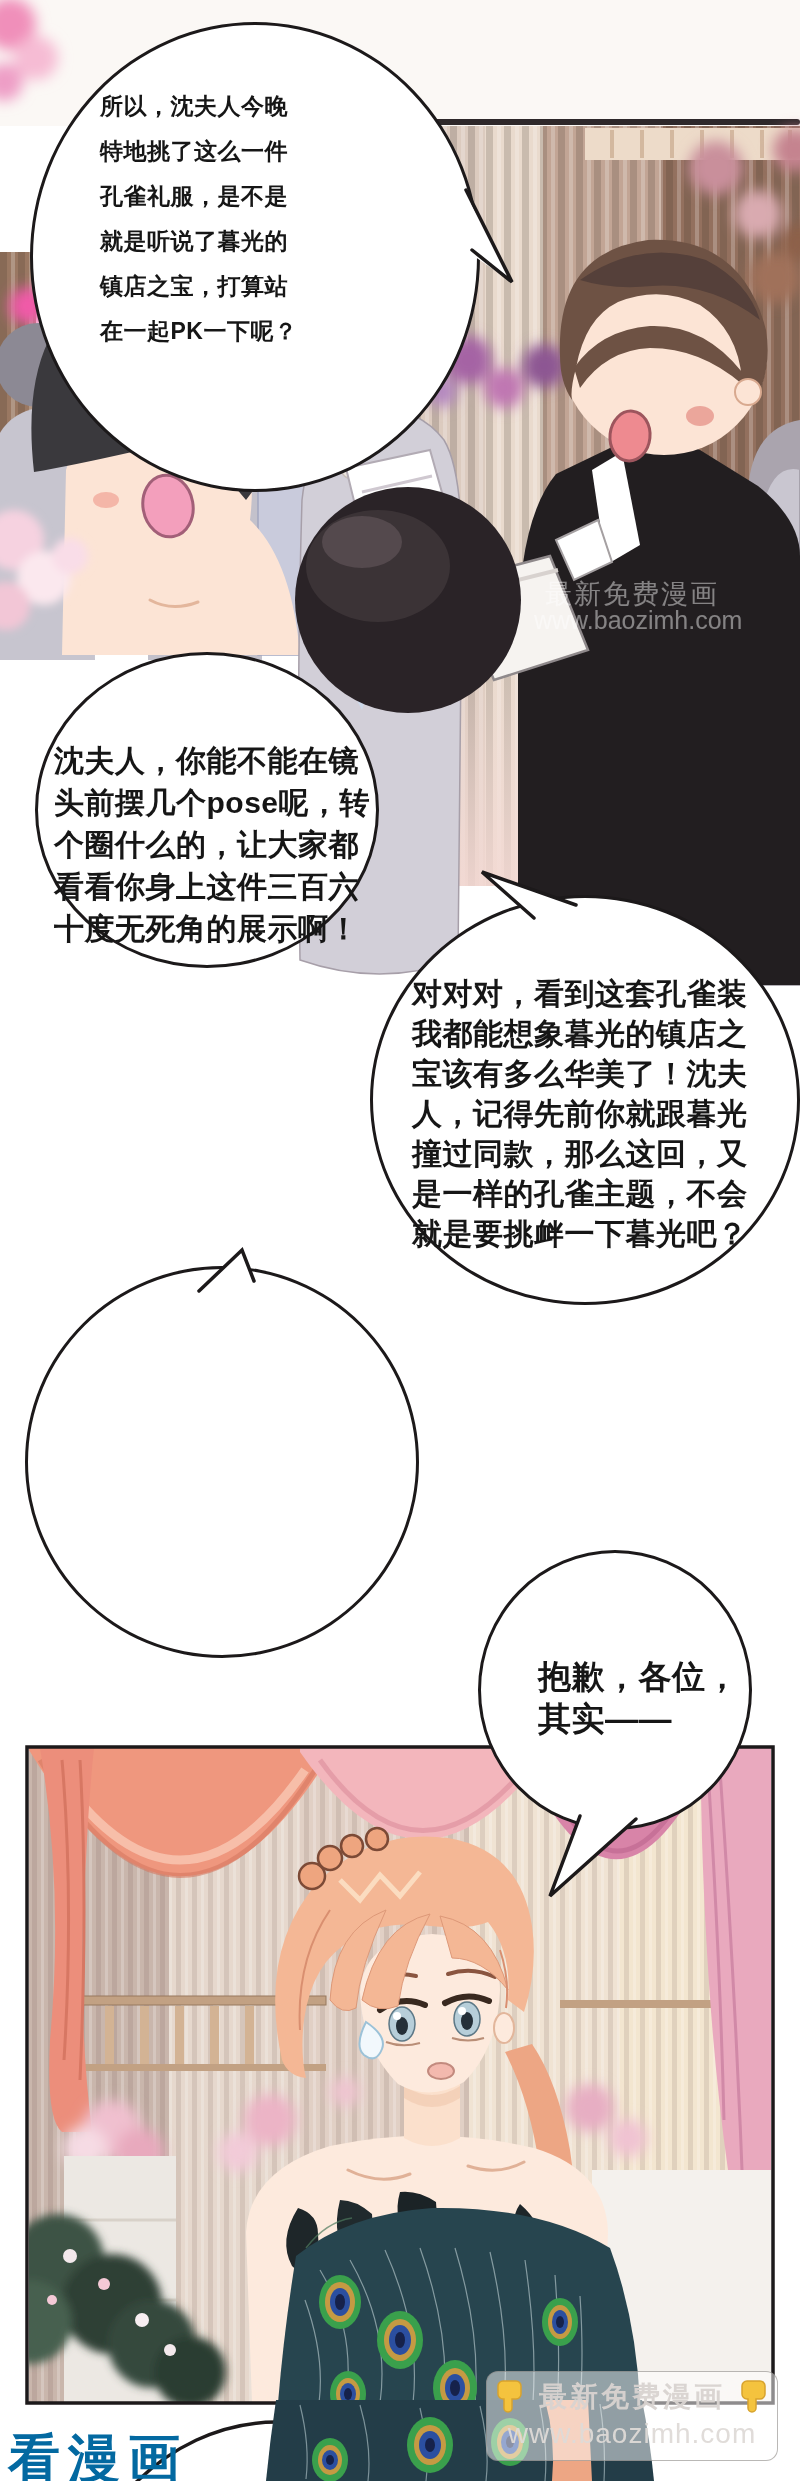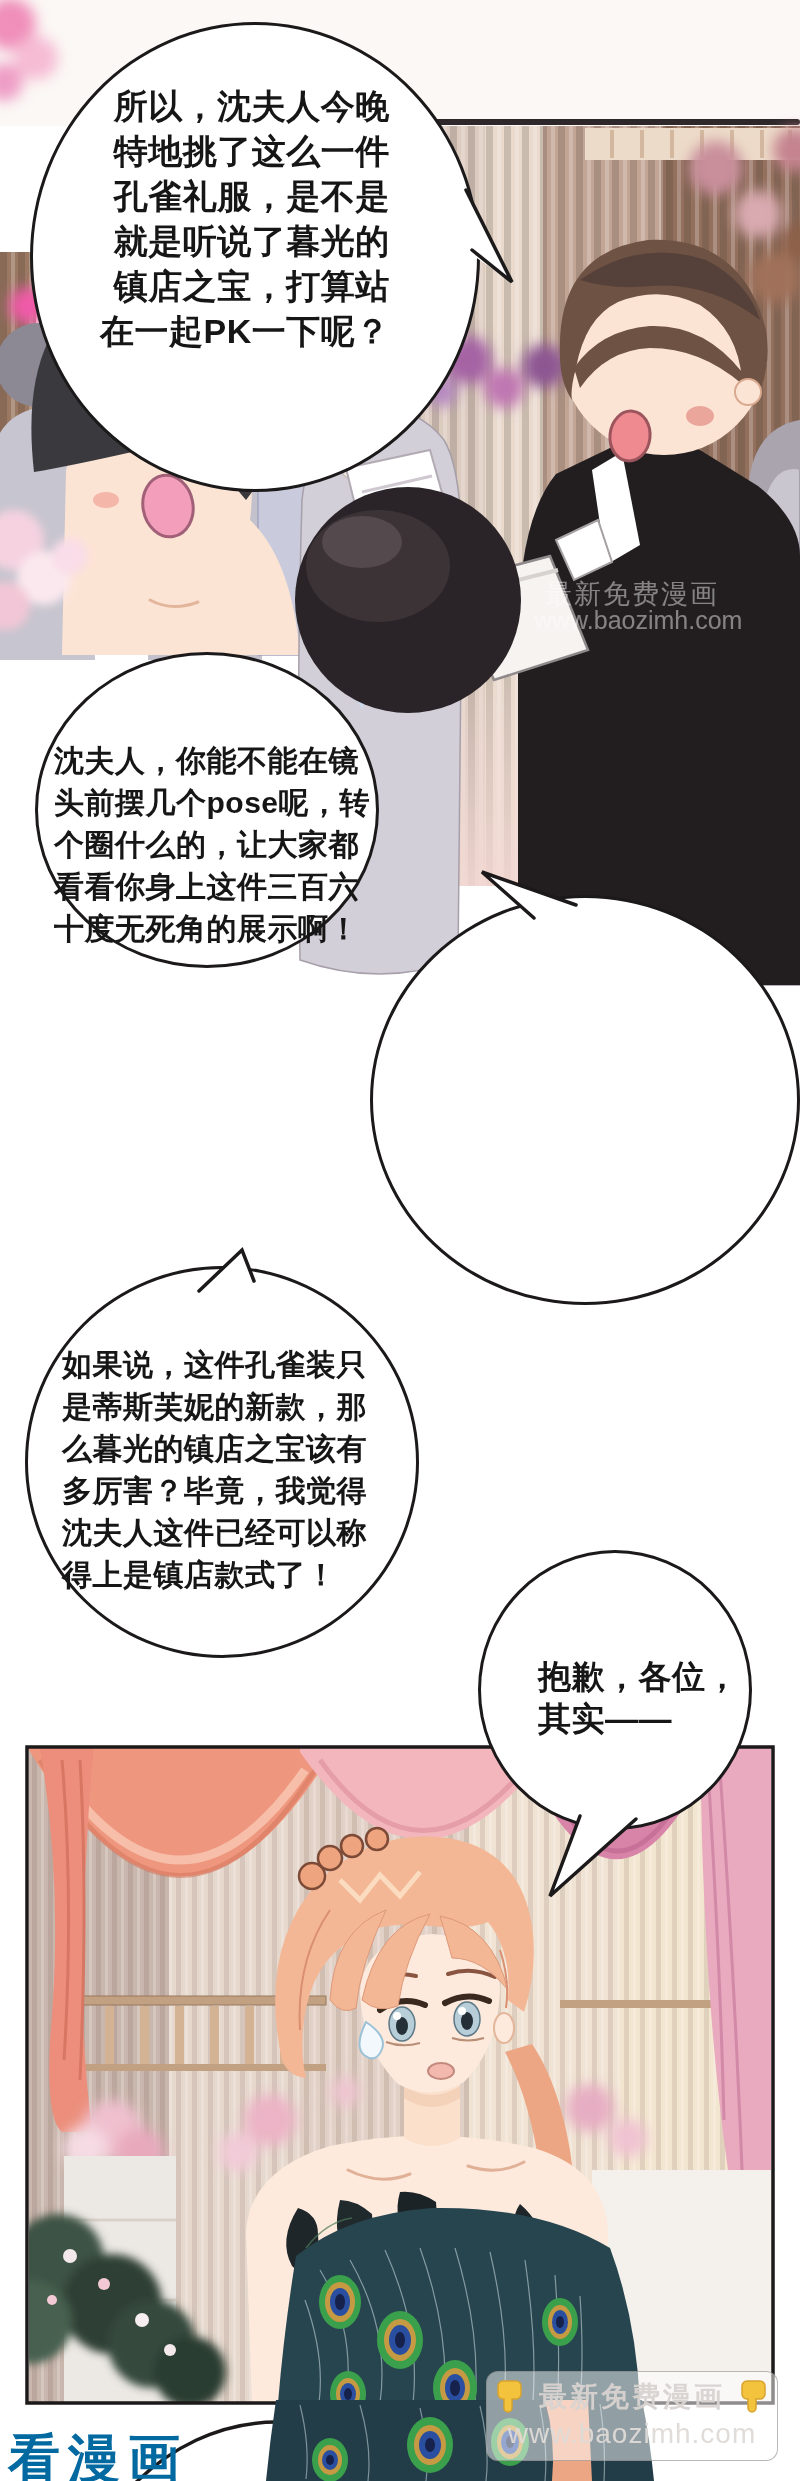--- a/index.html
+++ b/index.html
@@ -4,21 +4,21 @@
 <style>
   html,body{margin:0;padding:0;background:#fff;}
   .page{position:relative;width:800px;height:2481px;background:#ffffff;overflow:hidden;
         font-family:"Liberation Sans","DejaVu Sans",sans-serif;}
   .scene{position:absolute;left:0;z-index:1;}
   .bubble{position:absolute;background:#fff;border:3.5px solid #1c191a;border-radius:50%;
           box-sizing:border-box;z-index:3;}
   .tails{position:absolute;left:0;top:0;z-index:4;pointer-events:none;}
   .bubble-text{position:absolute;z-index:5;font-weight:700;color:#161616;white-space:pre-line;
                letter-spacing:0.5px;}
-  #t1{left:100px;top:84px;font-size:34px;line-height:45px;text-align:right;}
+  #t1{left:100px;top:84px;font-size:23px;line-height:45px;}
   #t2{left:54px;top:740px;font-size:30px;line-height:42px;}
   #t3{left:412px;top:974px;font-size:30px;line-height:40px;}
   #t4{left:62px;top:1344px;font-size:30px;line-height:42px;}
   #t5{left:538px;top:1656px;font-size:33px;line-height:42px;}
   #b1{left:30px;top:22px;width:450px;height:470px;}
   #b2{left:35px;top:652px;width:344px;height:316px;}
   #b3{left:370px;top:895px;width:430px;height:410px;}
   #b4{left:25px;top:1266px;width:394px;height:392px;}
   #b5{left:478px;top:1550px;width:274px;height:280px;}
   .wm-top{position:absolute;z-index:6;color:rgba(255,255,255,0.45);}
@@ -383,26 +383,27 @@
 特地挑了这么一件
 孔雀礼服，是不是
 就是听说了暮光的
 镇店之宝，打算站
 在一起PK一下呢？</div>
   <div class="bubble-text" id="t2">沈夫人，你能不能在镜
 头前摆几个pose呢，转
 个圈什么的，让大家都
 看看你身上这件三百六
 十度无死角的展示啊！</div>
-  <div class="bubble-text" id="t4">如果说，这件孔雀装只
-是蒂斯芙妮的新款，那
-么暮光的镇店之宝该有
-多厉害？毕竟，我觉得
-沈夫人这件已经可以称
-得上是镇店款式了！</div>
+  <div class="bubble-text" id="t3">对对对，看到这套孔雀装
+我都能想象暮光的镇店之
+宝该有多么华美了！沈夫
+人，记得先前你就跟暮光
+撞过同款，那么这回，又
+是一样的孔雀主题，不会
+就是要挑衅一下暮光吧？</div>
   <div class="bubble-text" id="t5">抱歉，各位，
 其实——</div>
 
   <div class="wm-top" id="wm-top-1">最新免费漫画</div>
   <div class="wm-top" id="wm-top-2">www.baozimh.com</div>
 
   <div class="wm-panel">
     <div class="wm-row">
       <svg class="hand" viewBox="0 0 26 34">
         <path d="M6,1 h13 a5,5 0 0 1 5,5 v8 a5,5 0 0 1 -5,5 h-4 v9 a4,4 0 0 1 -8,0 v-9 h-1 a5,5 0 0 1 -5,-5 v-8 a5,5 0 0 1 5,-5 z" fill="#f4c33e" stroke="#d7a32e" stroke-width="1.5"></path>

